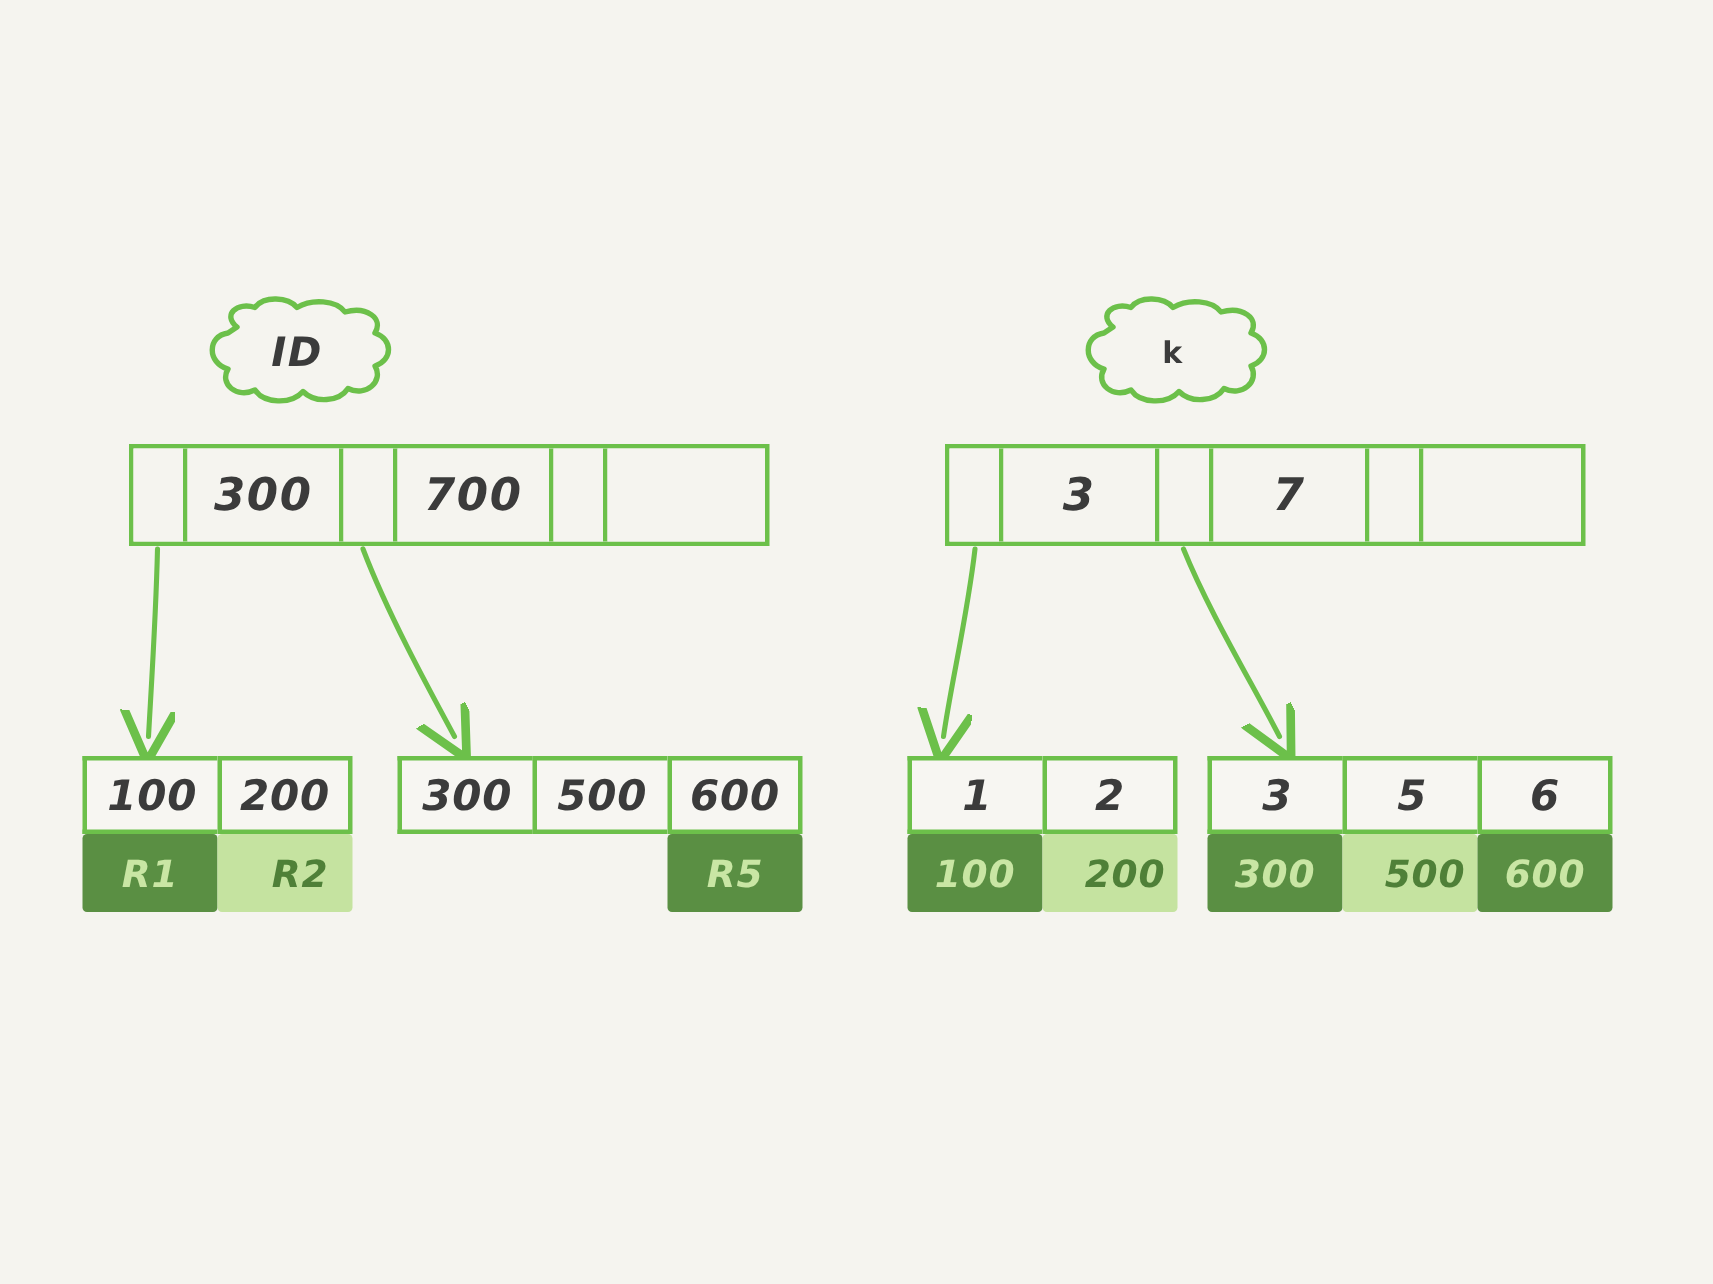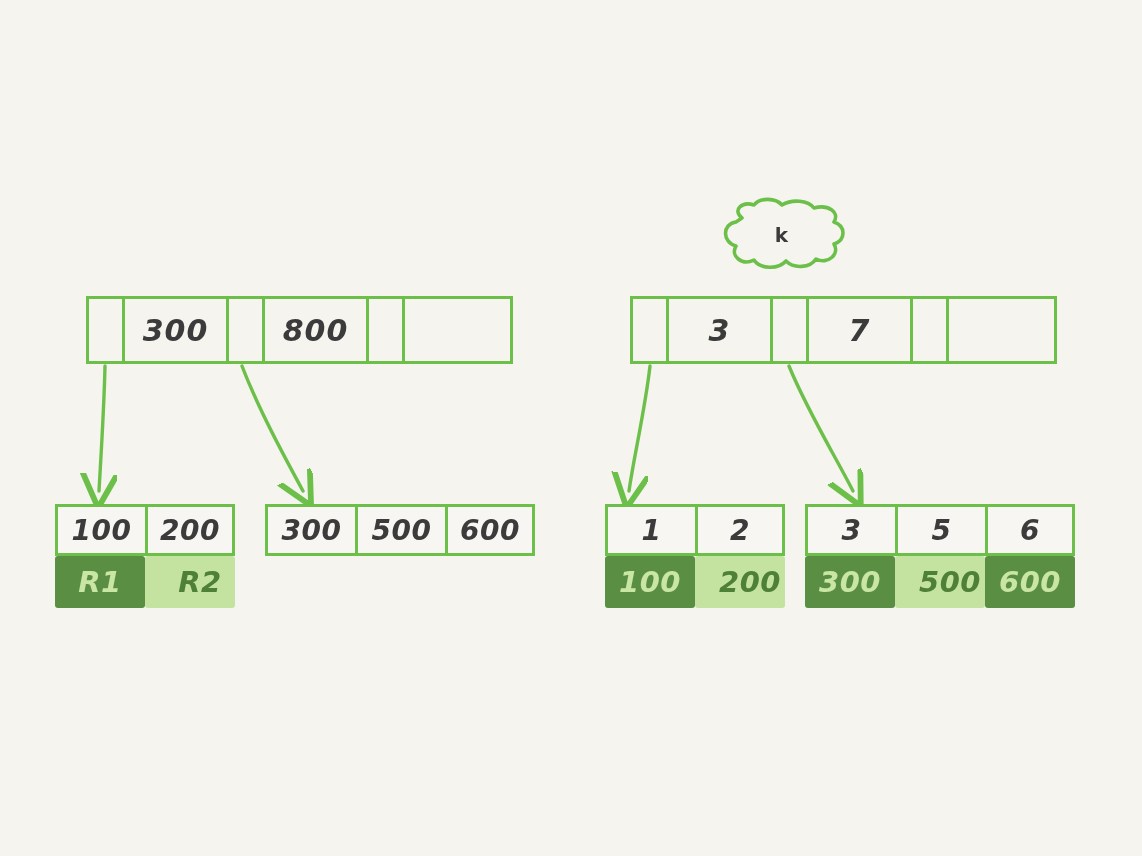--- a/index.html
+++ b/index.html
@@ -96,21 +96,21 @@
     font-style: italic;
     letter-spacing: 0.5px;
   }
   .leaf-col:last-child .leaf-key { border-right-width: 3px; }
 
   .leaf-val {
     height: 52px;
     display: flex;
     align-items: center;
     justify-content: center;
-    font-size: 29px;
+    font-size: 25px;
     font-weight: 600;
     font-style: italic;
     letter-spacing: 0.5px;
     border-radius: 3px;
   }
   .leaf-val.dark  { background: #5a8f43; color: #c9e6a4; }
   .leaf-val.light { background: #c5e3a0; color: #4f8038; padding-left: 20px; }
 </style>
 </head>
 <body>
@@ -126,37 +126,47 @@
 
     <path d="M105,366 C104,410 101,455 99,491" fill="none" stroke="#6cc04a" stroke-width="3.4" stroke-linecap="round" marker-end="url(#arrow)"></path>
 
     <path d="M242,366 C258,408 284,456 303,491" fill="none" stroke="#6cc04a" stroke-width="3.4" stroke-linecap="round" marker-end="url(#arrow)"></path>
 
     <path d="M650,366 C645,410 634,456 629,491" fill="none" stroke="#6cc04a" stroke-width="3.4" stroke-linecap="round" marker-end="url(#arrow)"></path>
 
     <path d="M789,366 C806,408 835,456 853,491" fill="none" stroke="#6cc04a" stroke-width="3.4" stroke-linecap="round" marker-end="url(#arrow)"></path>
   </svg>
 
+  <div class="cloud big" style="left:128px; top:196px;">
+    <svg width="140" height="78" viewBox="0 0 140 78" xmlns="http://www.w3.org/2000/svg">
+      <path d="M30,22 C20,14 30,5 42,9 C48,1 64,2 70,9 C80,3 96,4 102,12
+               C116,8 128,16 122,26 C134,30 134,44 122,48
+               C128,58 116,69 104,63 C98,72 82,73 74,65
+               C66,74 48,73 42,64 C30,70 18,60 24,50
+               C10,46 10,28 24,26 Z" fill="none" stroke="#6cc04a" stroke-width="3.6" stroke-linecap="round" stroke-linejoin="round"></path>
+    </svg>
+    <div class="cloud-text">ID</div>
+  </div>
 
   <div class="cloud small" style="left:712px; top:196px;">
     <svg width="140" height="78" viewBox="0 0 140 78" xmlns="http://www.w3.org/2000/svg">
       <path d="M30,22 C20,14 30,5 42,9 C48,1 64,2 70,9 C80,3 96,4 102,12
                C116,8 128,16 122,26 C134,30 134,44 122,48
                C128,58 116,69 104,63 C98,72 82,73 74,65
                C66,74 48,73 42,64 C30,70 18,60 24,50
                C10,46 10,28 24,26 Z" fill="none" stroke="#6cc04a" stroke-width="3.6" stroke-linecap="round" stroke-linejoin="round"></path>
     </svg>
     <div class="cloud-text">k</div>
   </div>
 
   <div class="root-node" style="left:86px; top:296px;">
     <div class="root-cell ptr"></div>
     <div class="root-cell key">300</div>
     <div class="root-cell ptr"></div>
-    <div class="root-cell key">800</div>
+    <div class="root-cell key">700</div>
     <div class="root-cell ptr"></div>
     <div class="root-cell tail"></div>
   </div>
 
   <div class="root-node" style="left:630px; top:296px;">
     <div class="root-cell ptr"></div>
     <div class="root-cell key">3</div>
     <div class="root-cell ptr"></div>
     <div class="root-cell key">7</div>
     <div class="root-cell ptr"></div>
@@ -176,20 +186,21 @@
 
   <div class="leaf" style="left:265px; top:504px;">
     <div class="leaf-col">
       <div class="leaf-key">300</div>
     </div>
     <div class="leaf-col">
       <div class="leaf-key">500</div>
     </div>
     <div class="leaf-col">
       <div class="leaf-key">600</div>
+      <div class="leaf-val dark">R5</div>
     </div>
   </div>
 
   <div class="leaf" style="left:605px; top:504px;">
     <div class="leaf-col">
       <div class="leaf-key">1</div>
       <div class="leaf-val dark">100</div>
     </div>
     <div class="leaf-col">
       <div class="leaf-key">2</div>

